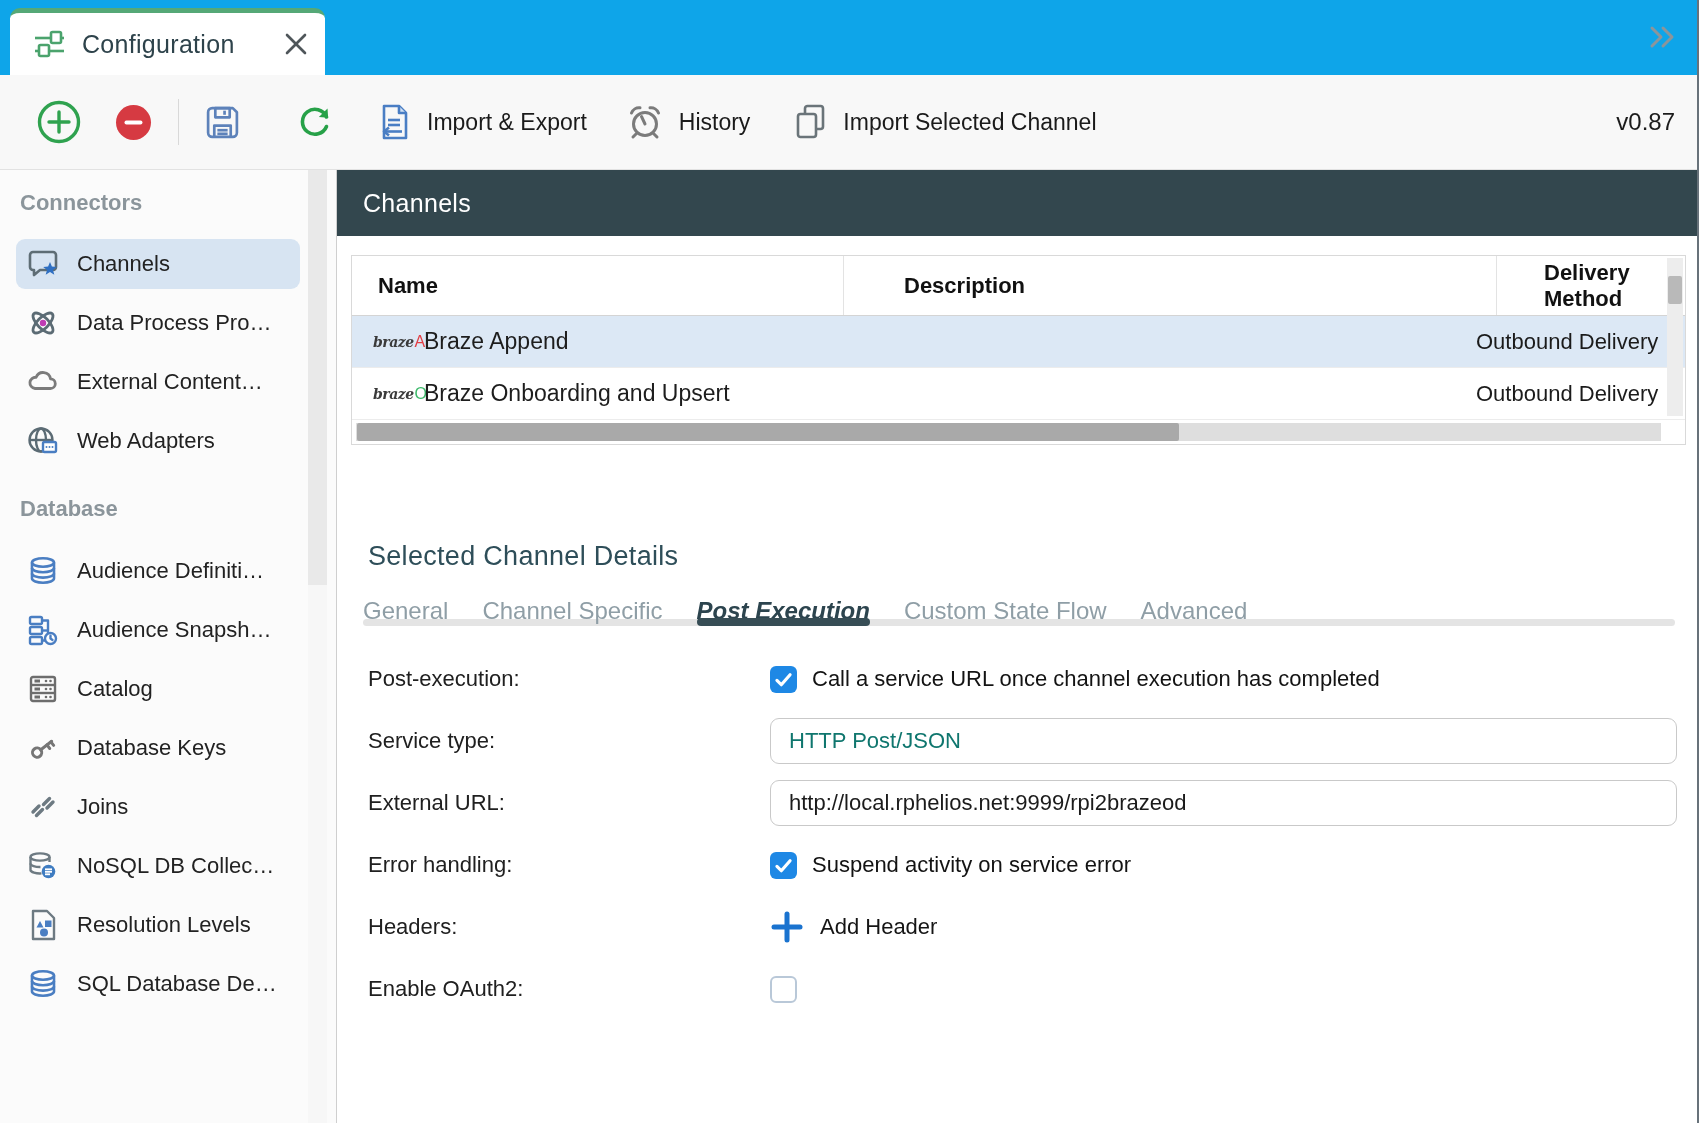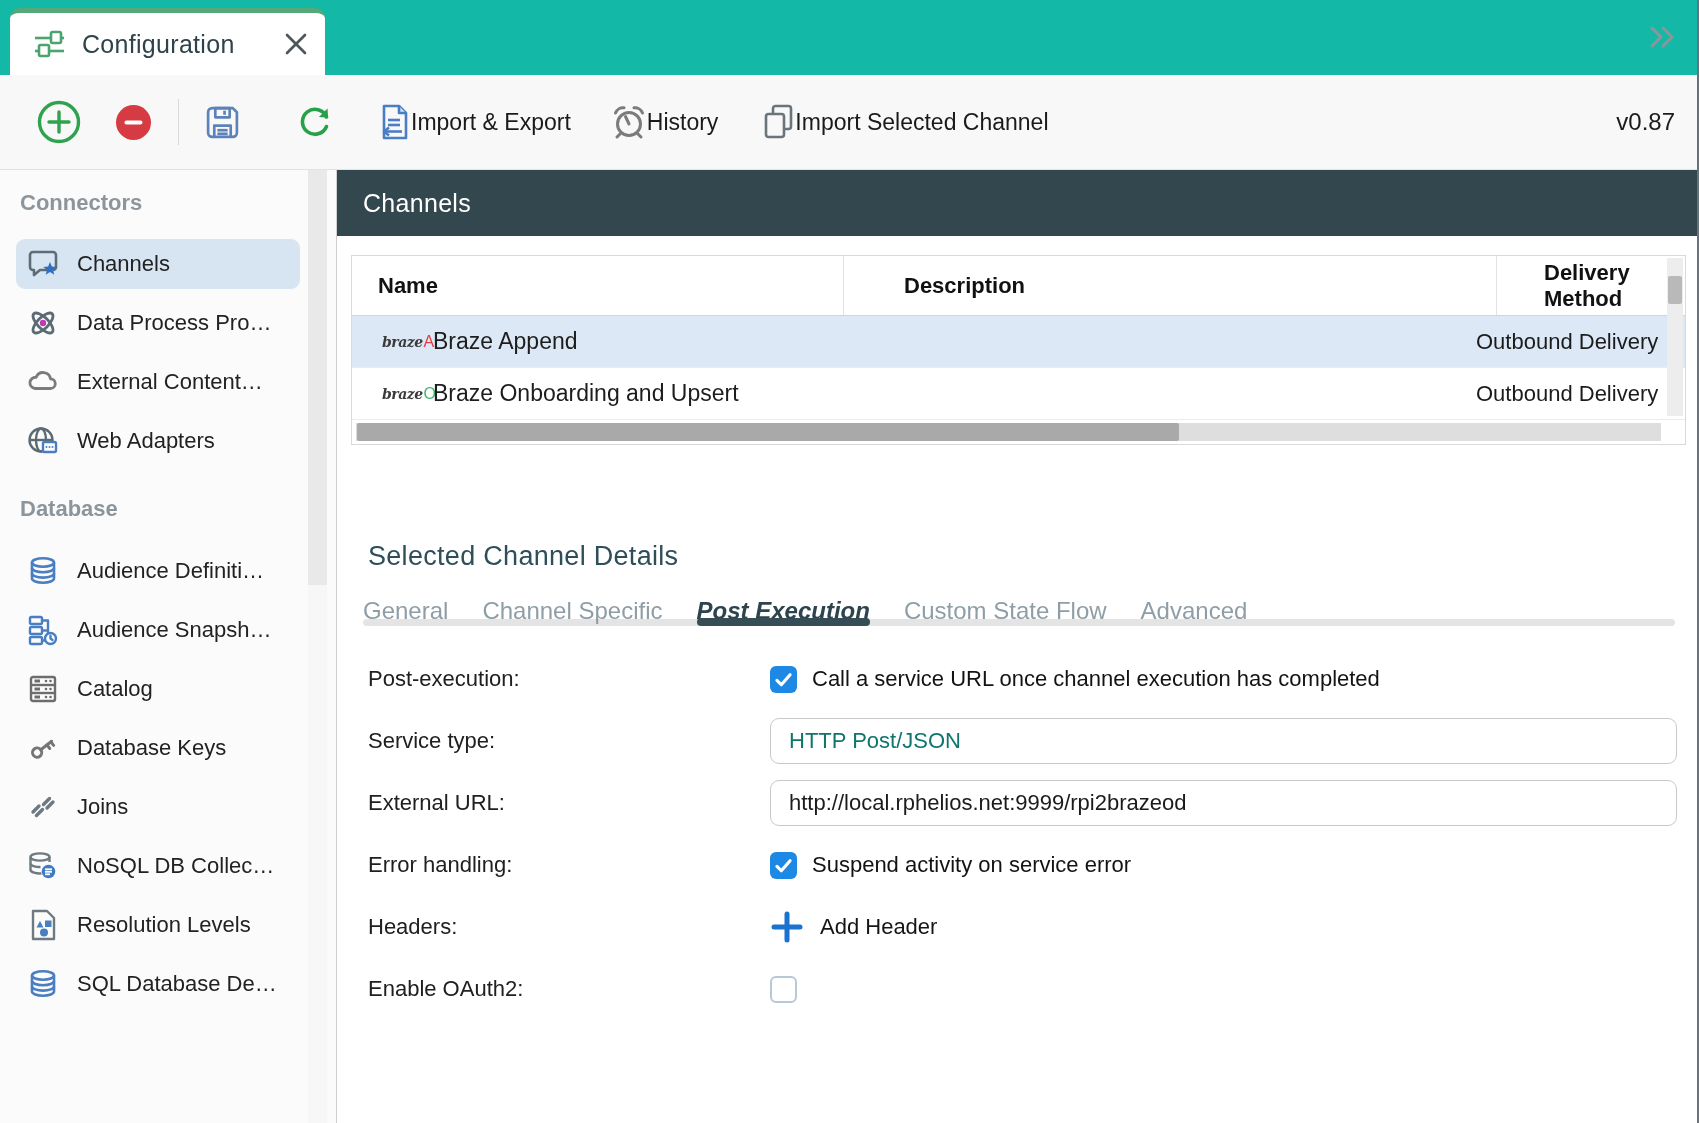--- a/index.html
+++ b/index.html
@@ -5,37 +5,37 @@
   * { box-sizing: border-box; margin: 0; padding: 0; }
   html,body { width:1699px; height:1123px; }
   body {
     font-family: "Liberation Sans", sans-serif;
     background:#fff; color:#1b1b1b; overflow:hidden;
     border-right:2px solid #68727a;
   }
   .app { width:100%; height:100%; display:flex; flex-direction:column; }
 
   
-  .tabstrip { height:75px; background:#14b8a6; position:relative; flex:none; }
+  .tabstrip { height:75px; background:#0ea5e9; position:relative; flex:none; }
   .tab {
     position:absolute; left:10px; top:8px; width:315px; height:67px;
     background:#fff; border-radius:10px 10px 0 0; border-top:5px solid #55a877;
     display:flex; align-items:center; padding:0 18px 0 22px; cursor:default;
   }
   .tab-title { font-size:25px; color:#2e434b; font-weight:500; margin-left:16px; letter-spacing:.3px; }
   .tab-close { margin-left:auto; display:flex; }
   .strip-chevrons { position:absolute; right:22px; top:24px; }
 
   
   .toolbar {
     height:95px; background:#f8f8f8; border-bottom:1px solid #e2e2e2;
     display:flex; align-items:center; padding-left:37px; flex:none;
   }
   .tool-btn { display:flex; align-items:center; cursor:pointer; }
-  .tool-label { font-size:23px; color:#1a1a1a; white-space:nowrap; }
+  .tool-label { font-size:23px; color:#1a1a1a; margin-left:16px; white-space:nowrap; }
   .tb-divider { width:1px; height:46px; background:#d9d9d9; }
   .version { margin-left:auto; margin-right:22px; font-size:24px; color:#1b1b1b; }
 
   
   .content { flex:1; display:flex; min-height:0; }
   .sidebar {
     width:337px; flex:none; background:#fbfbfb; border-right:1px solid #cfcfcf;
     position:relative; overflow:hidden;
   }
   .side-title { margin:20px 0 0 20px; height:26px; font-size:22px; font-weight:700; color:#8b959b; }
@@ -65,21 +65,21 @@
     margin:19px 11px 0 14px; height:190px; border:1px solid #d9d9d9;
     position:relative; background:#fff;
   }
   .grid-head { display:flex; height:60px; border-bottom:1px solid #d4d4d4;gap:34px; }
   .gh-cell { display:flex; align-items:center; font-size:22px; font-weight:700; color:#111; }
   .gh-name { width:492px; padding-left:26px; border-right:1px solid #e3e3e3; }
   .gh-desc { width:619px; padding-left:26px; border-right:1px solid #e3e3e3; }
   .gh-dm   { flex:1; padding-left:13px; }
   .grid-row { display:flex; height:52px; border-bottom:1px solid #ececec; cursor:pointer; }
   .grid-row.selected { background:#dce8f5; }
-  .gr-name { width:492px; padding-left:30px; display:flex; align-items:center; }
+  .gr-name { width:492px; padding-left:21px; display:flex; align-items:center; }
   .gr-desc { width:619px; }
   .gr-dm { flex:1; padding-left:13px; display:flex; align-items:center; font-size:22px; white-space:nowrap; }
   .row-title { font-size:23px; color:#1d1d1d; margin-left:9px; white-space:nowrap; }
   .brand { display:flex; align-items:baseline; width:42px; flex:none; }
   .brand-word { font-family:"DejaVu Serif", serif; font-style:italic; font-weight:700; font-size:14px; color:#3a3a3a; letter-spacing:-0.5px; }
   .brand-letter { font-size:16px; font-weight:500; margin-left:1px; }
   .vscroll { position:absolute; top:2px; right:2px; bottom:28px; width:16px; background:#ededed; }
   .vscroll-thumb { position:absolute; top:18px; left:1px; width:14px; height:28px; background:#b9b9b9; border-radius:2px; }
   .hscroll { position:absolute; left:4px; right:24px; bottom:3px; height:18px; background:#dedede; }
   .hscroll-thumb { position:absolute; left:1px; top:0; height:18px; width:63%; background:#a9a9a9; border-radius:2px; }

